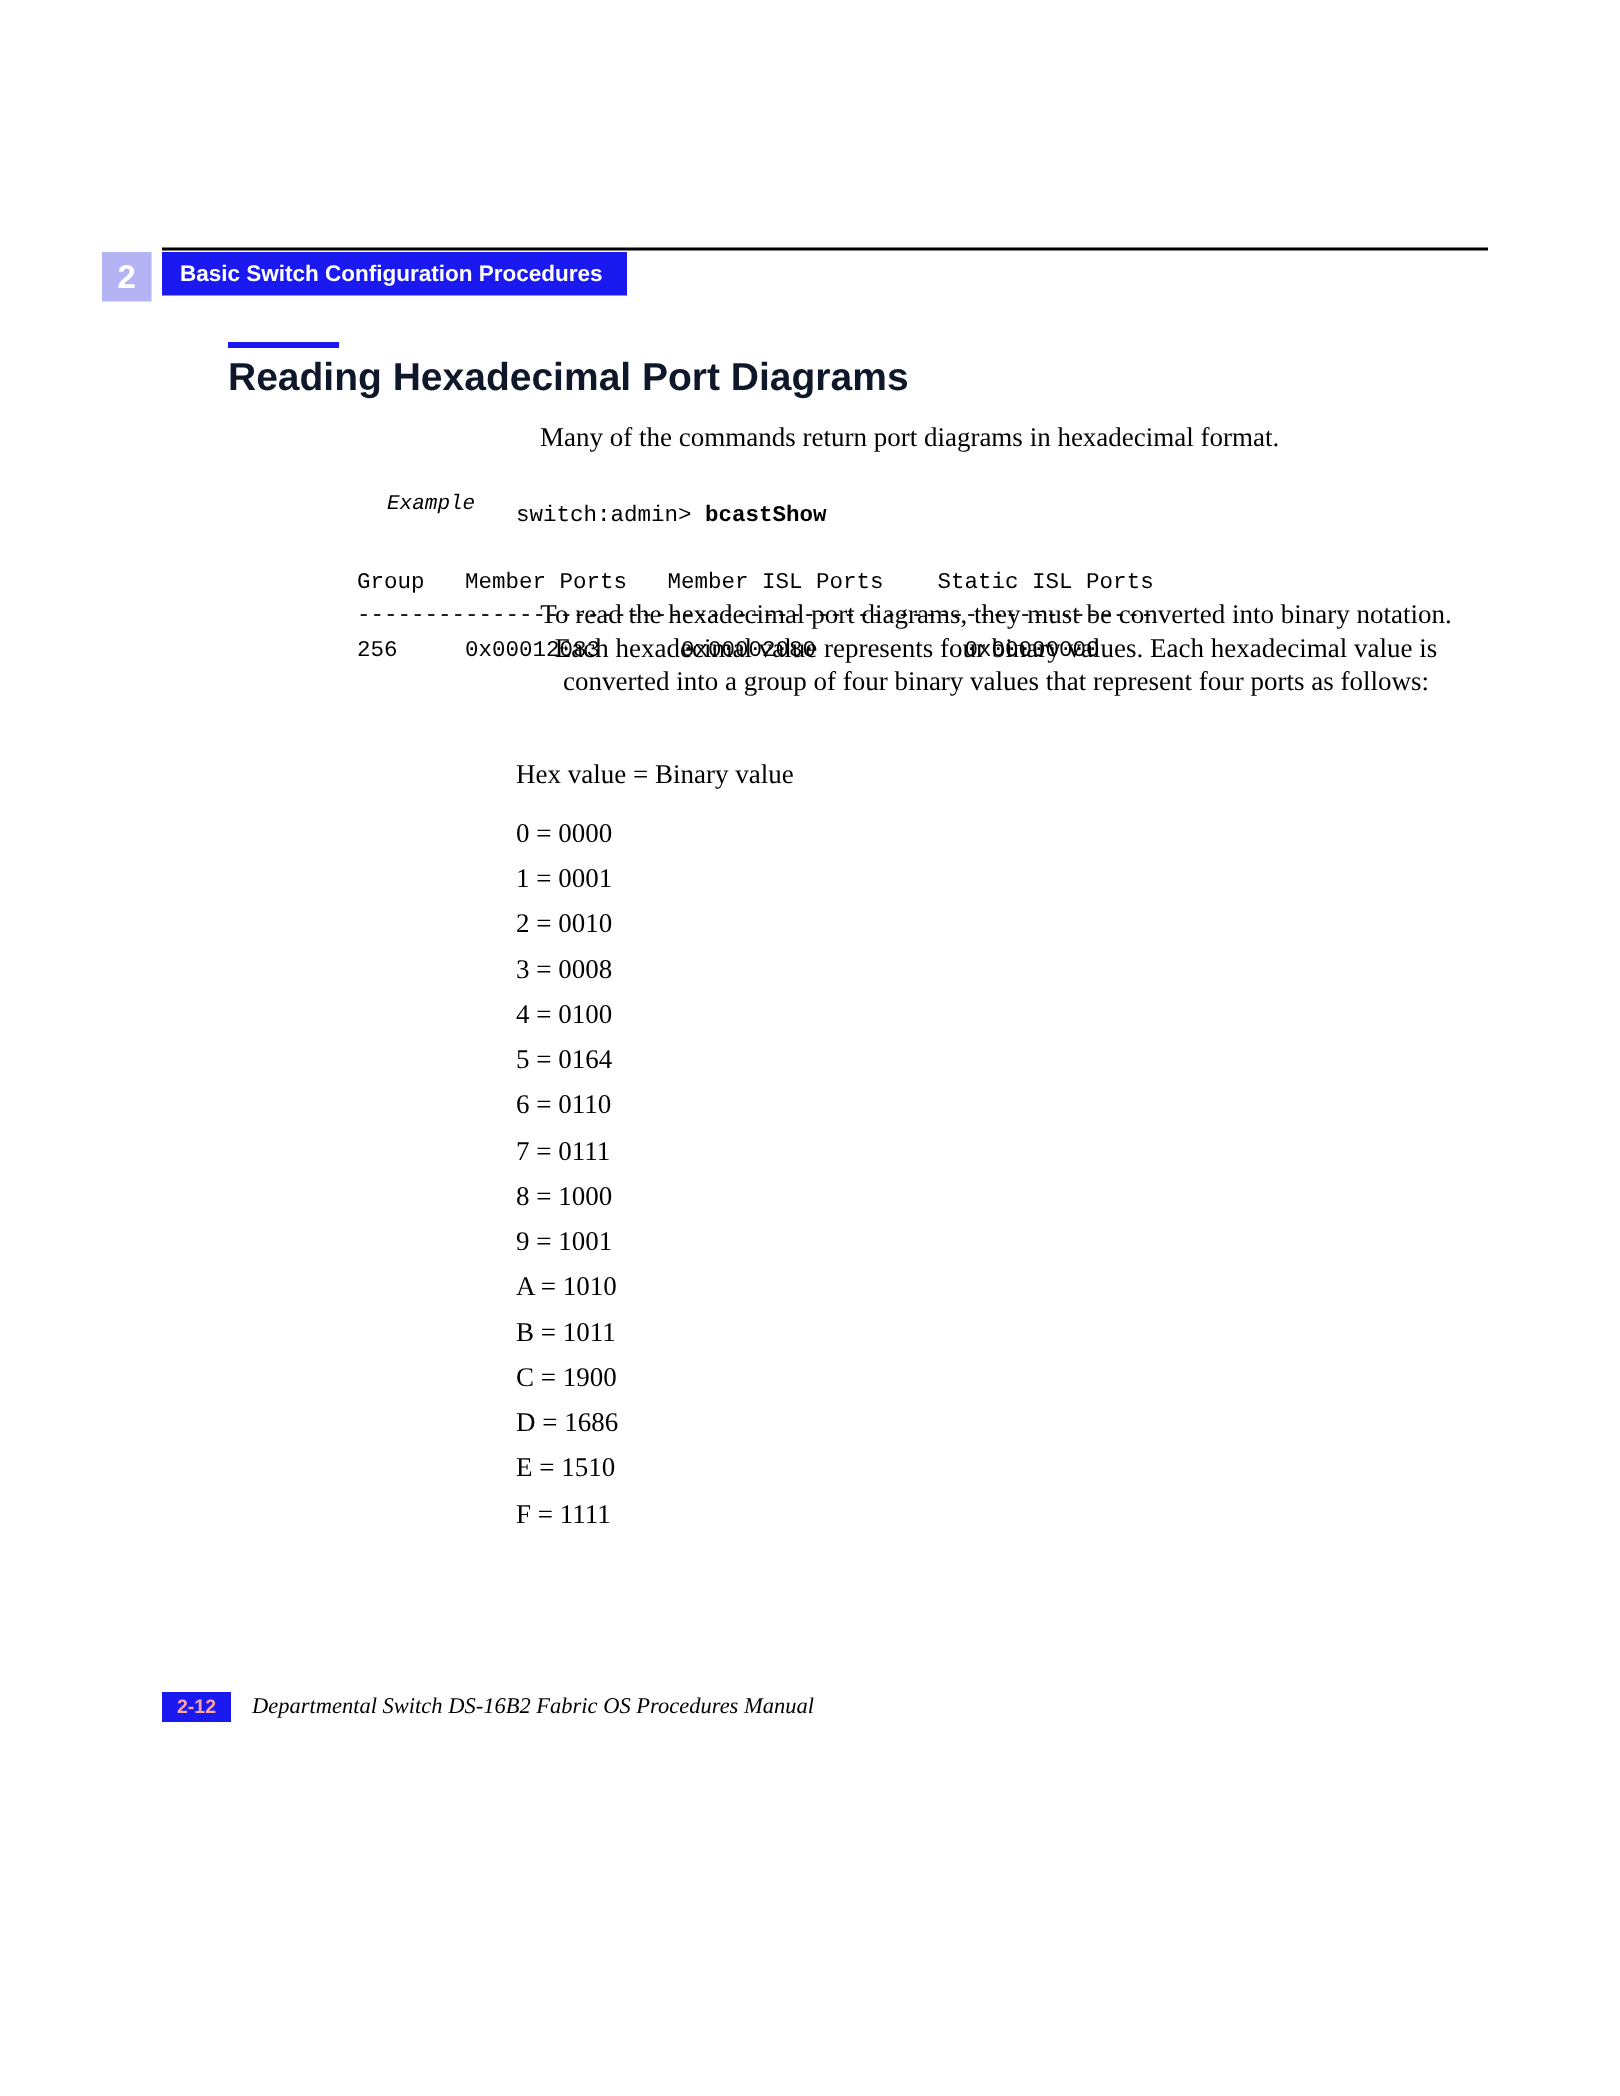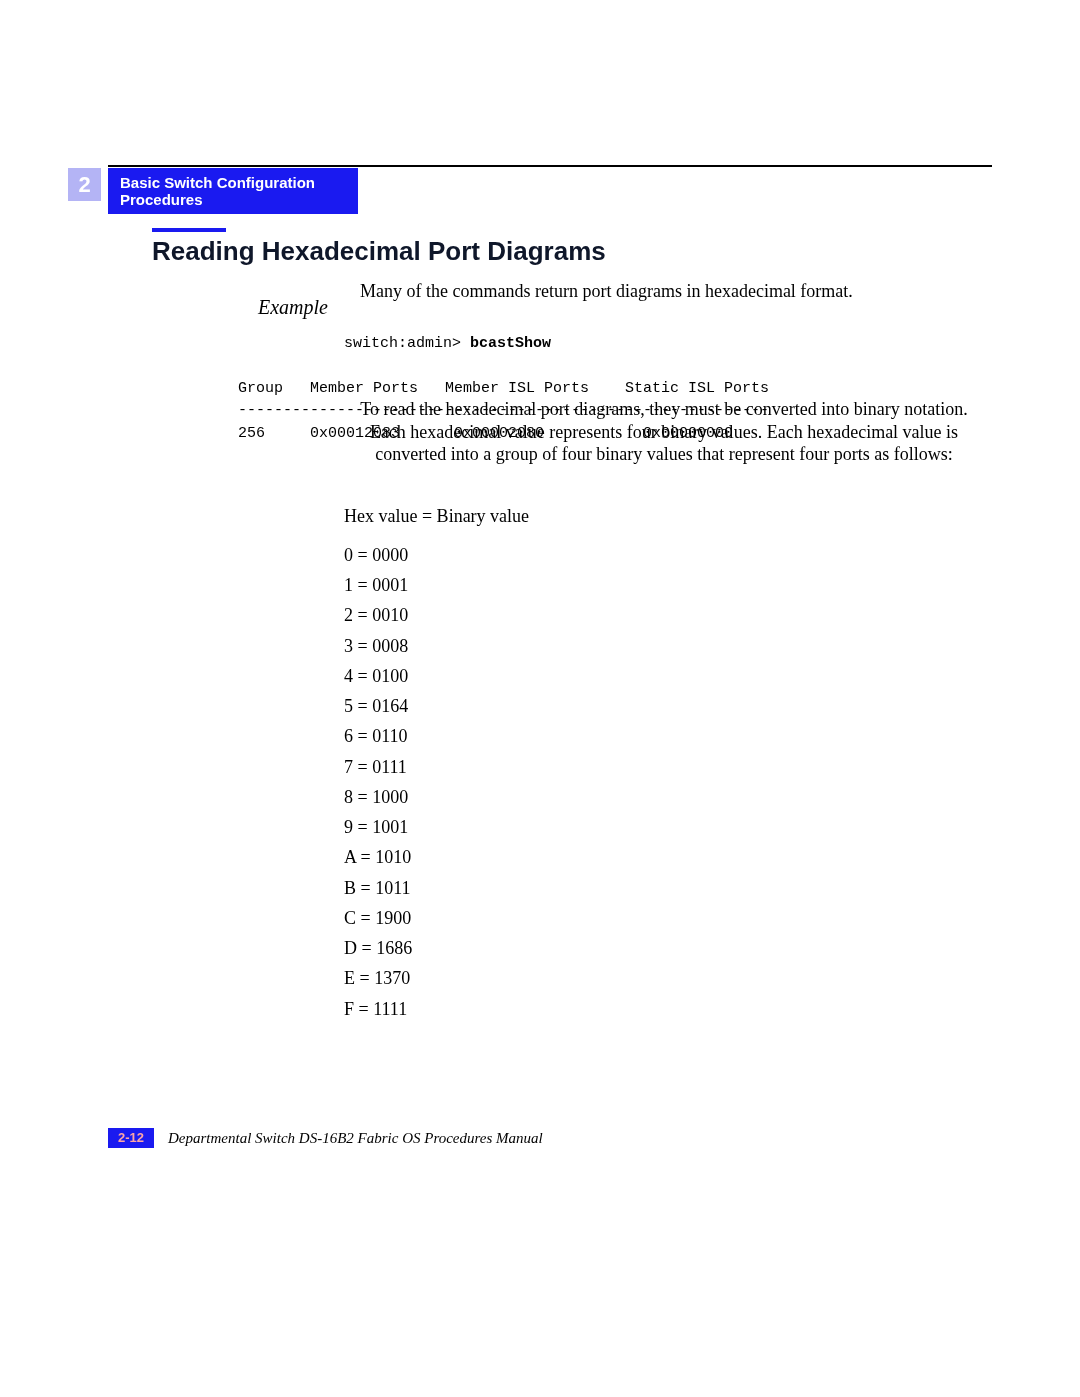--- a/index.html
+++ b/index.html
@@ -22,21 +22,21 @@
   .chapter-tab {
     position: absolute;
     left: 108px;
     top: 168px;
     background: #1a1af0;
     color: #fff;
     padding: 6px 12px 6px 12px;
     font-family: Helvetica, Arial, sans-serif;
     font-weight: bold;
     font-size: 15px;
-    width: 250px;
+    width: 310px;
     box-sizing: border-box;
   }
   .chapter-num-box {
     position: absolute;
     left: 68px;
     top: 168px;
     width: 33px;
     height: 33px;
     background: #b4b4f5;
     color: #fff;
@@ -67,24 +67,24 @@
     left: 360px;
     top: 280px;
     width: 640px;
     font-size: 18px;
     line-height: 1.25;
     font-family: "Palatino Linotype", "Book Antiqua", Palatino, serif;
   }
   .example-label {
     position: absolute;
     left: 258px;
-    top: 296px;
+    top: 328px;
     font-style: italic;
-    font-size: 20px;
-    font-family: Liberation Serif, serif;
+    font-size: 14px;
+    font-family: Liberation Mono, monospace;
   }
   .code-block {
     position: absolute;
     left: 238px;
     top: 310px;
     font-family: "Courier New", monospace;
     font-size: 15px;
     white-space: pre;
     line-height: 1.5;
   }
@@ -175,18 +175,18 @@
   <div>4 = 0100</div>
   <div>5 = 0164</div>
   <div>6 = 0110</div>
   <div>7 = 0111</div>
   <div>8 = 1000</div>
   <div>9 = 1001</div>
   <div>A = 1010</div>
   <div>B = 1011</div>
   <div>C = 1900</div>
   <div>D = 1686</div>
-  <div>E = 1370</div>
+  <div>E = 1510</div>
   <div>F = 1111</div>
 </div>
 
 <div class="footer-bar">2-12</div>
 <div class="footer-text">Departmental Switch DS-16B2 Fabric OS Procedures Manual</div>
 
 </body></html>

